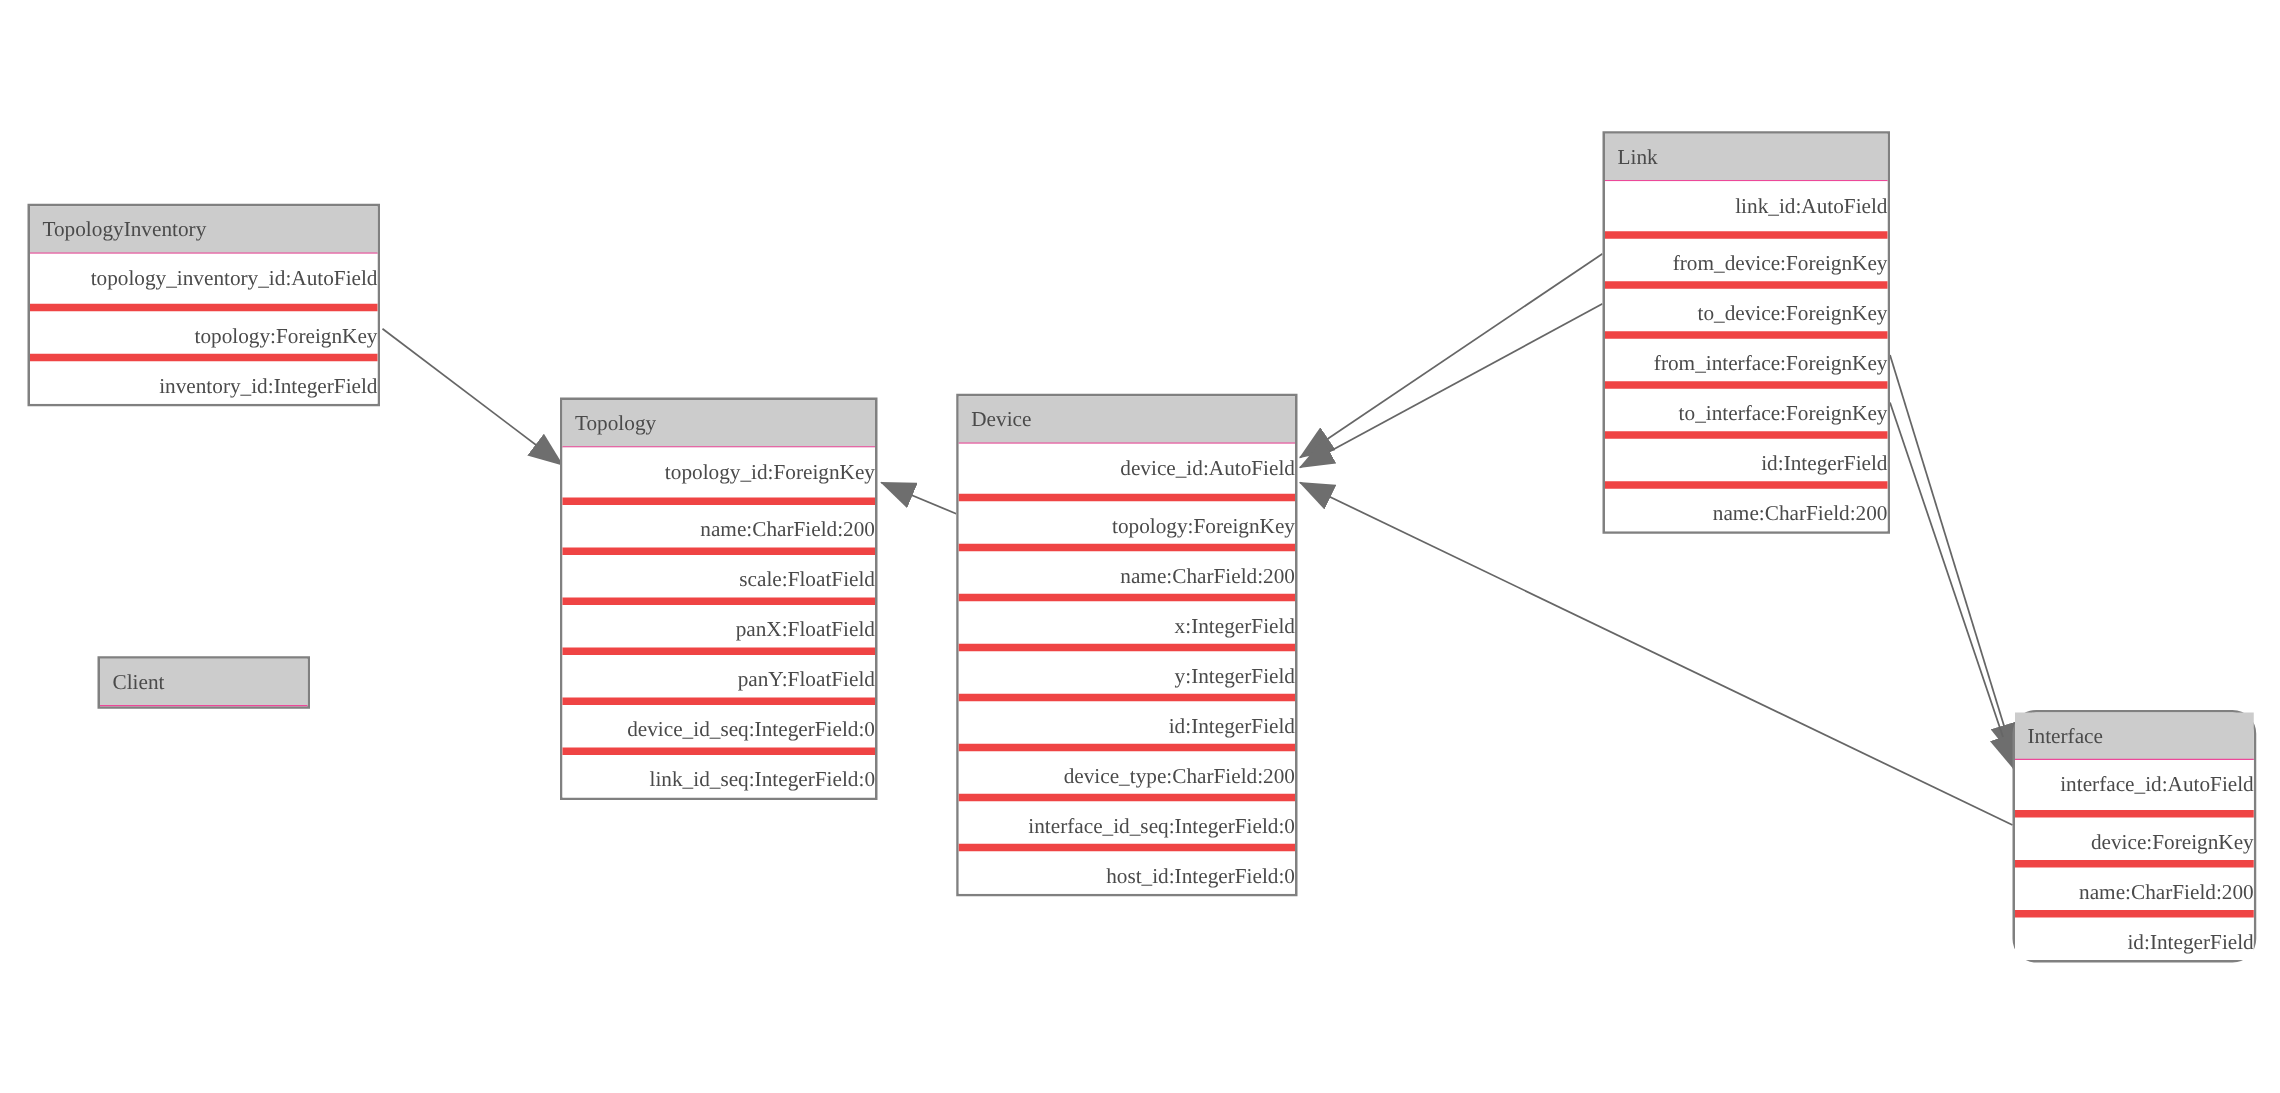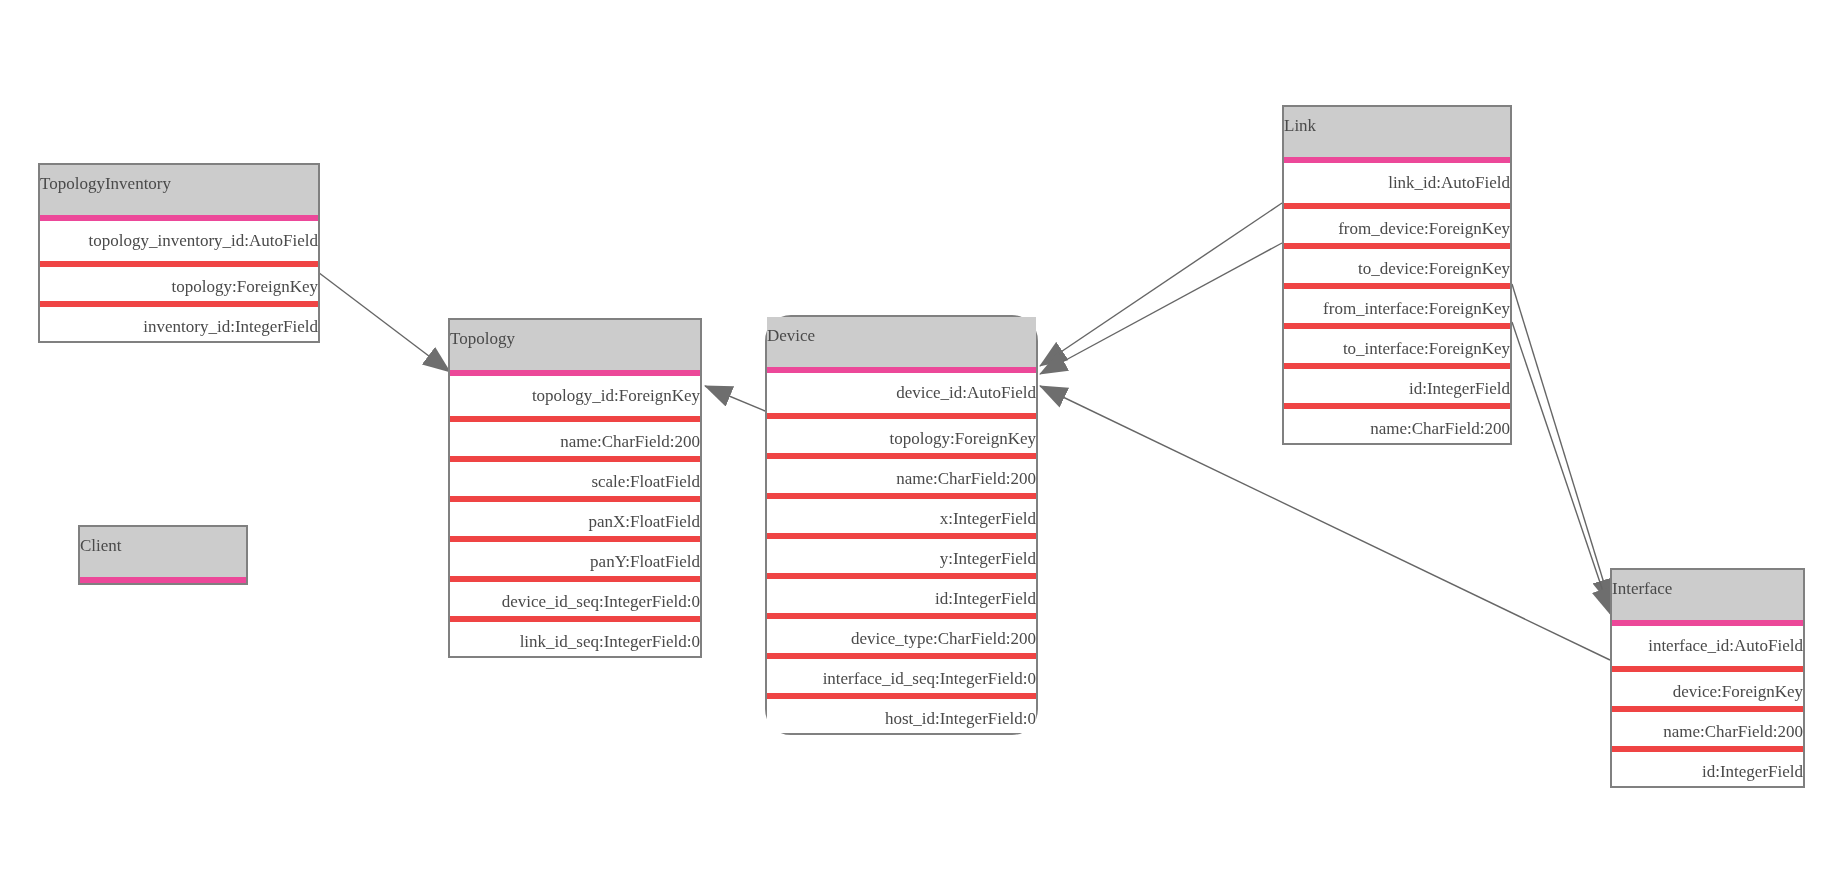--- a/index.html
+++ b/index.html
@@ -27,25 +27,25 @@
     position: absolute;
     z-index: 2;
     box-sizing: border-box;
     border: 2px solid #808080;
     background: #ffffff;
     color: #4a4a4a;
     font-size: 17px;
   }
   .entity .thead {
     box-sizing: border-box;
-    height: 56px;
+    height: 38px;
     line-height: 37px;
-    padding-left: 0;
+    padding-left: 10px;
     background: #cccccc;
-    border-bottom: 6px solid #ec4899;
+    border-bottom: 1px solid #ec4899;
     white-space: nowrap;
     overflow: hidden;
   }
   .entity .trow {
     box-sizing: border-box;
     height: 40px;
     line-height: 39px;
     padding-left: 10px;
     background: #ffffff;
     white-space: nowrap;
@@ -74,21 +74,21 @@
     </defs>
     <line class="rel-line" x1="306" y1="263" x2="450" y2="372" marker-end="url(#arrowhead)"></line>
     <line class="rel-line" x1="765" y1="411" x2="705" y2="386" marker-end="url(#arrowhead)"></line>
     <line class="rel-line" x1="1282" y1="203" x2="1040" y2="366" marker-end="url(#arrowhead)"></line>
     <line class="rel-line" x1="1282" y1="243" x2="1040" y2="374" marker-end="url(#arrowhead)"></line>
     <line class="rel-line" x1="1610" y1="660" x2="1040" y2="386" marker-end="url(#arrowhead)"></line>
     <line class="rel-line" x1="1512" y1="284" x2="1611" y2="606" marker-end="url(#arrowhead)"></line>
     <line class="rel-line" x1="1512" y1="322" x2="1611" y2="615" marker-end="url(#arrowhead)"></line>
   </svg>
 
-  <div class="entity" style="left:22px; top:163px; width:282px;margin-left:16px;">
+  <div class="entity" style="left:22px; top:163px; width:282px;">
     <div class="thead">TopologyInventory</div>
     <div class="trow">topology_inventory_id:AutoField</div>
     <div class="trow">topology:ForeignKey</div>
     <div class="trow">inventory_id:IntegerField</div>
   </div>
 
   <div class="entity" style="left:448px; top:318px; width:254px;">
     <div class="thead">Topology</div>
     <div class="trow">topology_id:ForeignKey</div>
     <div class="trow">name:CharField:200</div>
@@ -96,21 +96,21 @@
     <div class="trow">panX:FloatField</div>
     <div class="trow">panY:FloatField</div>
     <div class="trow">device_id_seq:IntegerField:0</div>
     <div class="trow">link_id_seq:IntegerField:0</div>
   </div>
 
   <div class="entity" style="left:78px; top:525px; width:170px;">
     <div class="thead">Client</div>
   </div>
 
-  <div class="entity" style="left:765px; top:315px; width:273px;border-radius:26px;">
+  <div class="entity" style="left:765px; top:315px; width:273px;">
     <div class="thead">Device</div>
     <div class="trow">device_id:AutoField</div>
     <div class="trow">topology:ForeignKey</div>
     <div class="trow">name:CharField:200</div>
     <div class="trow">x:IntegerField</div>
     <div class="trow">y:IntegerField</div>
     <div class="trow">id:IntegerField</div>
     <div class="trow">device_type:CharField:200</div>
     <div class="trow">interface_id_seq:IntegerField:0</div>
     <div class="trow">host_id:IntegerField:0</div>
@@ -120,21 +120,21 @@
     <div class="thead">Link</div>
     <div class="trow">link_id:AutoField</div>
     <div class="trow">from_device:ForeignKey</div>
     <div class="trow">to_device:ForeignKey</div>
     <div class="trow">from_interface:ForeignKey</div>
     <div class="trow">to_interface:ForeignKey</div>
     <div class="trow">id:IntegerField</div>
     <div class="trow">name:CharField:200</div>
   </div>
 
-  <div class="entity" style="left:1610px; top:568px; width:195px;">
+  <div class="entity" style="left:1610px; top:568px; width:195px;border-radius:19px;">
     <div class="thead">Interface</div>
     <div class="trow">interface_id:AutoField</div>
     <div class="trow">device:ForeignKey</div>
     <div class="trow">name:CharField:200</div>
     <div class="trow">id:IntegerField</div>
   </div>
 
 </div>
 
 </body></html>

